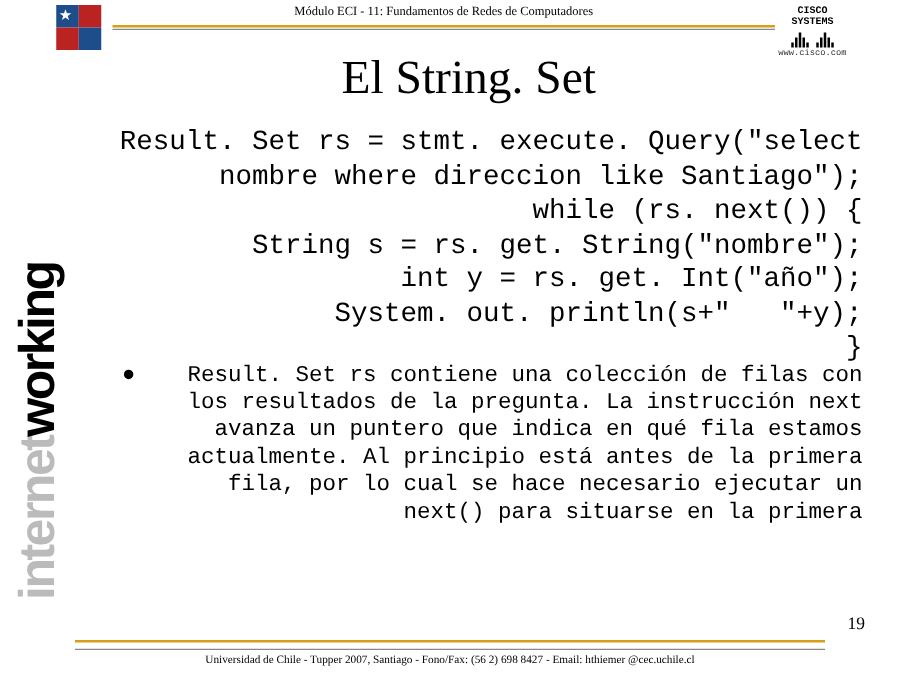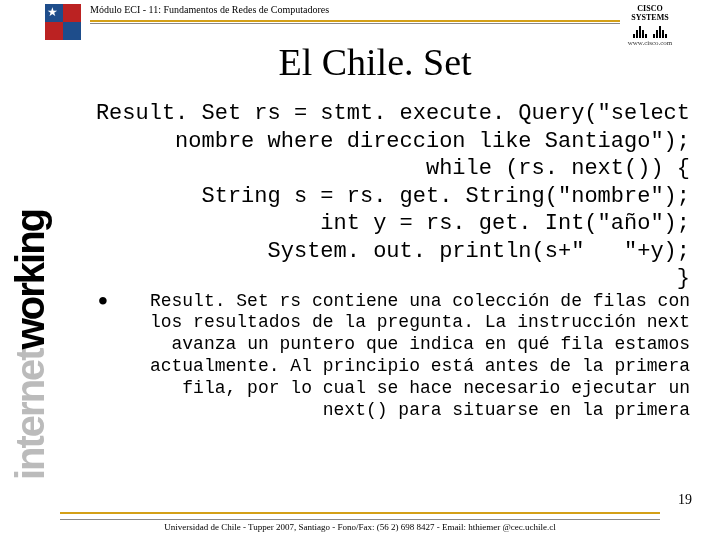--- a/index.html
+++ b/index.html
@@ -19,21 +19,21 @@
     right: 100px;
     height: 4px;
   }
   .top-bar .line1 { height: 2px; background: #d4a017; }
   .top-bar .line2 { height: 1px; background: #888; margin-top:1px; }
   .header-text {
     position: absolute;
     top: 4px;
     left: 90px;
     right: 100px;
-    text-align: left;
+    text-align: center;
     font-size: 10px;
     font-family: "Times New Roman", serif;
     color: #000;
   }
   .logo-left {
     position: absolute;
     top: 4px;
     left: 45px;
     width: 36px;
     height: 36px;
@@ -43,21 +43,21 @@
   .logo-left .sq3 { position:absolute; width:18px; height:18px; top:18px; left:0; background:#b22;}
   .logo-left .sq4 { position:absolute; width:18px; height:18px; top:18px; left:18px; background:#1e4d8b;}
   .logo-left .star { position:absolute; top:1px; left:2px; color:#fff; font-size:12px;}
   .logo-right {
     position: absolute;
     top: 4px;
     right: 40px;
     width: 60px;
     text-align: center;
     font-size: 8px;
-    font-family: Liberation Serif, serif;
+    font-family: Liberation Mono, monospace;
     font-weight: bold;
     color: #000;
   }
   .logo-right .bars {
     display: flex;
     justify-content: center;
     align-items: flex-end;
     gap: 1px;
     height: 14px;
     margin-top: 2px;
@@ -186,21 +186,21 @@
   <div class="url">www.cisco.com</div>
 </div>
 
 <div class="sidebar">
 
   <div class="internet">
     <span class="gray">internet</span><span class="black">working</span>
   </div>
 </div>
 
-<div class="slide-title">El Chile. Set</div>
+<div class="slide-title">El String. Set</div>
 
 <div class="content">
   <div class="code"><span>Result. Set rs = stmt. execute. Query("select</span>
 <span>  nombre where direccion like Santiago");</span>
 <span>while (rs. next()) {</span>
 <span>    String s = rs. get. String("nombre");</span>
 <span>    int y = rs. get. Int("año");</span>
 <span>    System. out. println(s+"   "+y);</span>
 <span>}</span></div>
   <div class="bullet-row">

